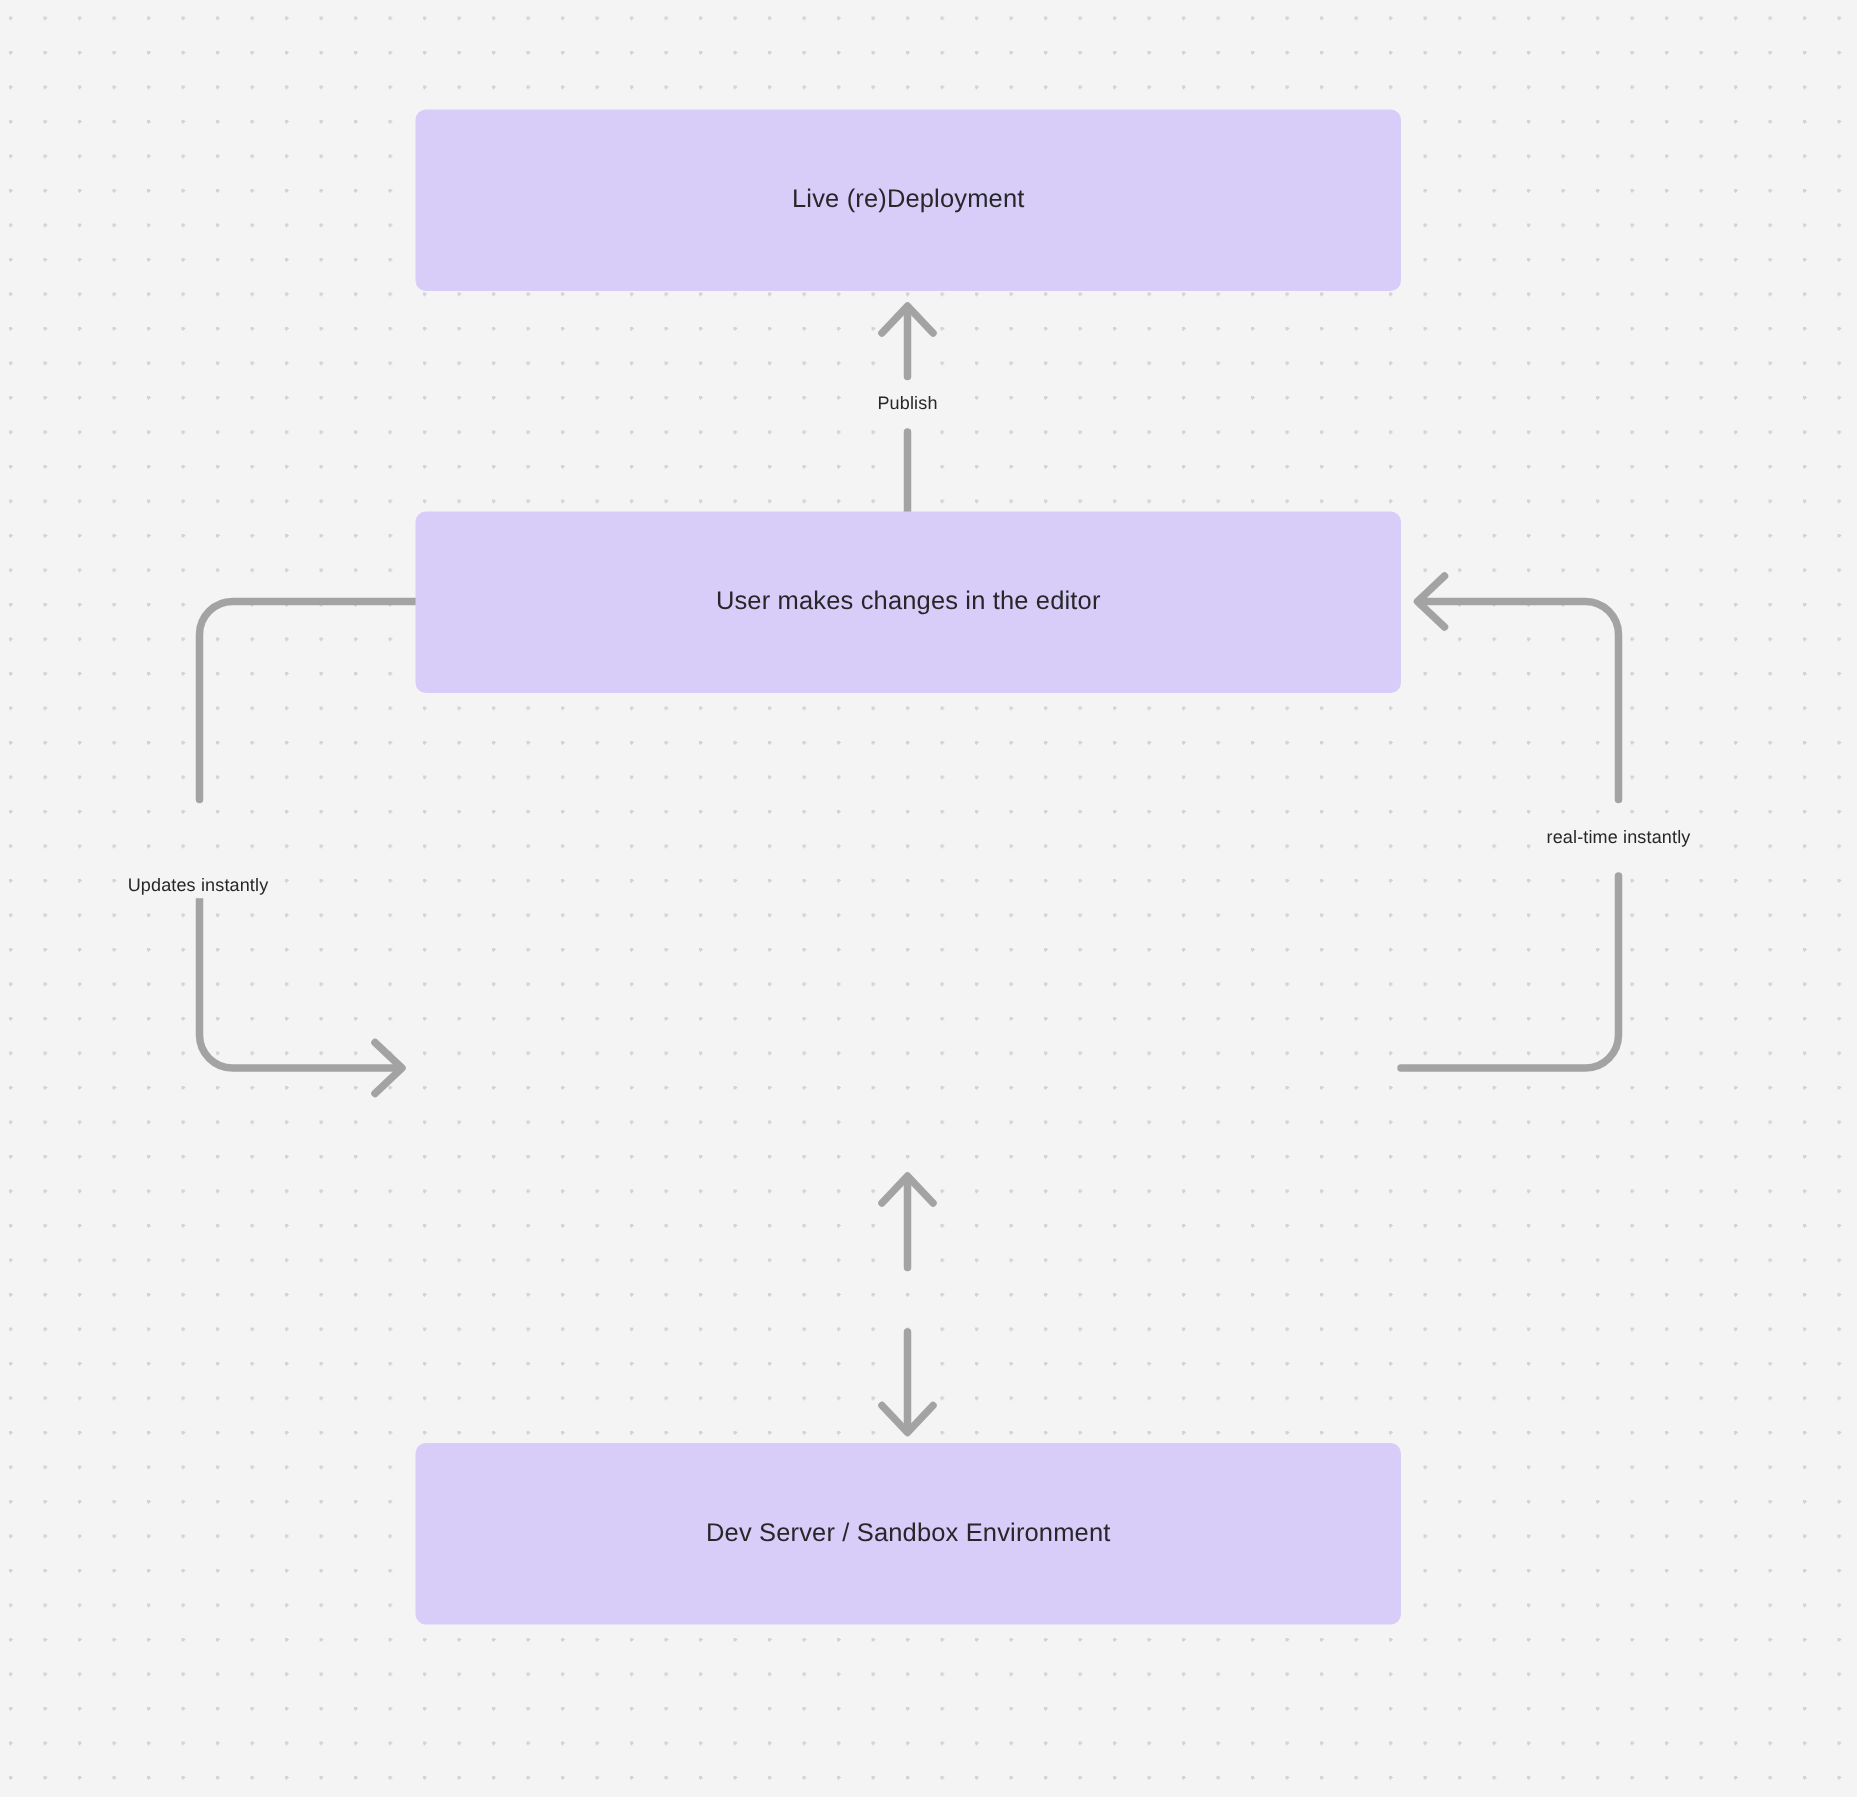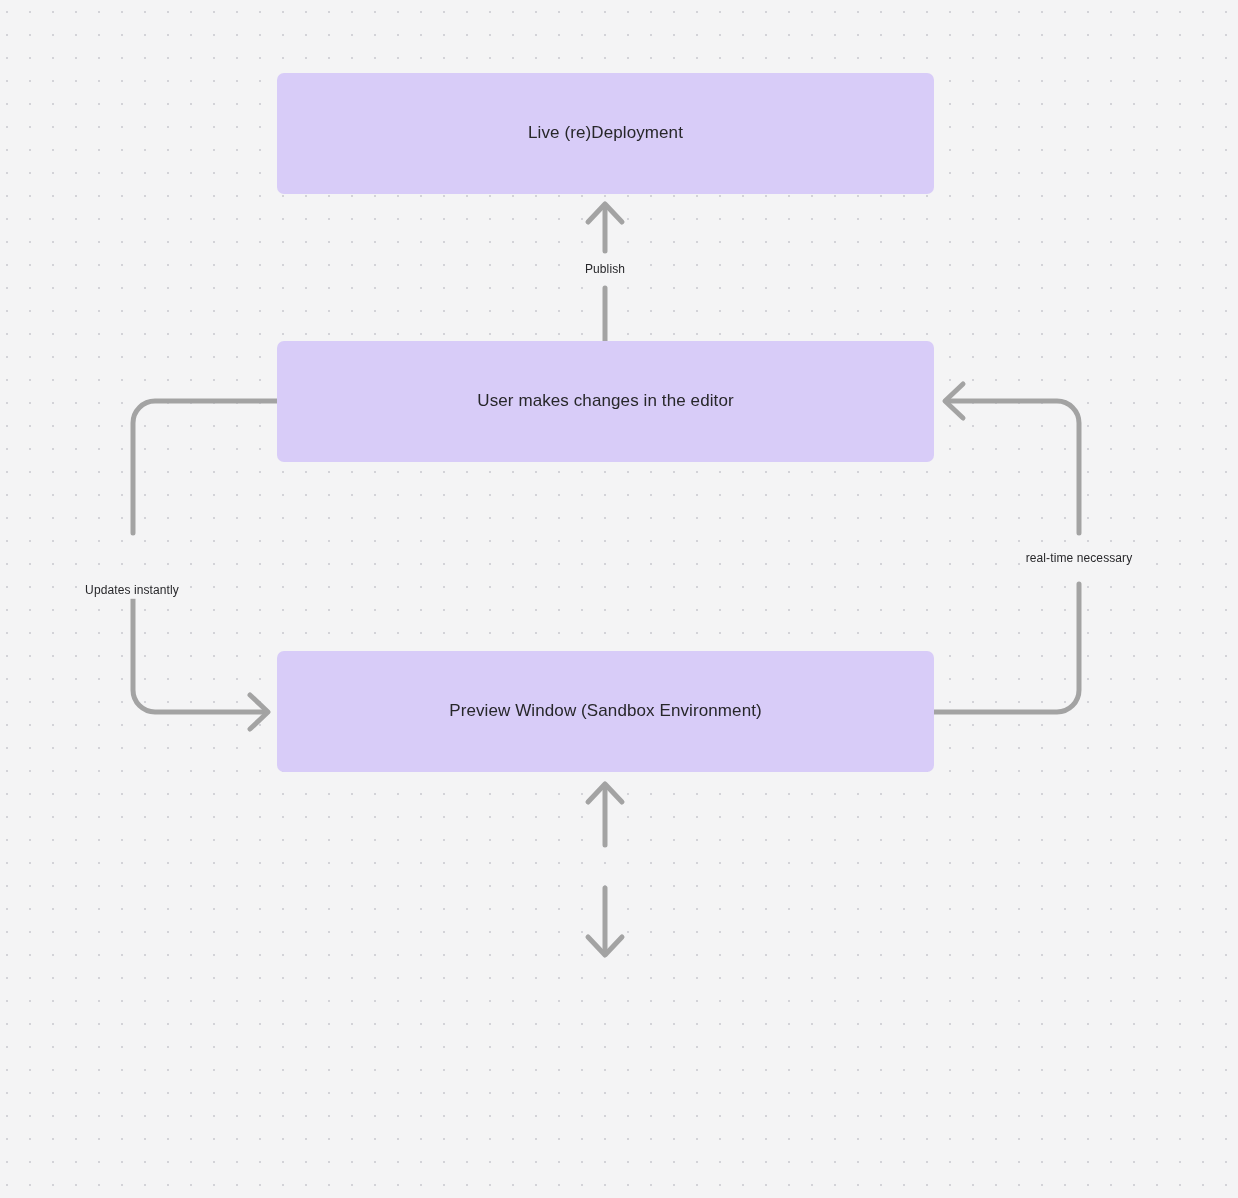--- a/index.html
+++ b/index.html
@@ -92,25 +92,25 @@
   </svg>
 
   <div class="node" style="left:277px; top:341px; width:657px; height:121px;">
     <span>User makes changes in the editor</span>
   </div>
 
   <div class="node" style="left:277px; top:73px; width:657px; height:121px;">
     <span>Live (re)Deployment</span>
   </div>
 
-  <div class="node" style="left:277px; top:651px; width:657px; height:121px;">
-    <span>Preview Window (Sandbox Environment)</span>
+
+  <div class="node" style="left:277px; top:962px; width:657px; height:121px;">
+    <span>Dev Server / Sandbox Environment</span>
   </div>
-
 
   <div class="edge-label center" style="left:605px; top:269px;">Publish</div>
 
   <div class="edge-label center" style="left:132px; top:590px;">Updates instantly</div>
 
-  <div class="edge-label center" style="left:1079px; top:558px;">real-time necessary</div>
+  <div class="edge-label center" style="left:1079px; top:558px;">real-time instantly</div>
 
 
 </div>
 
 </body></html>

